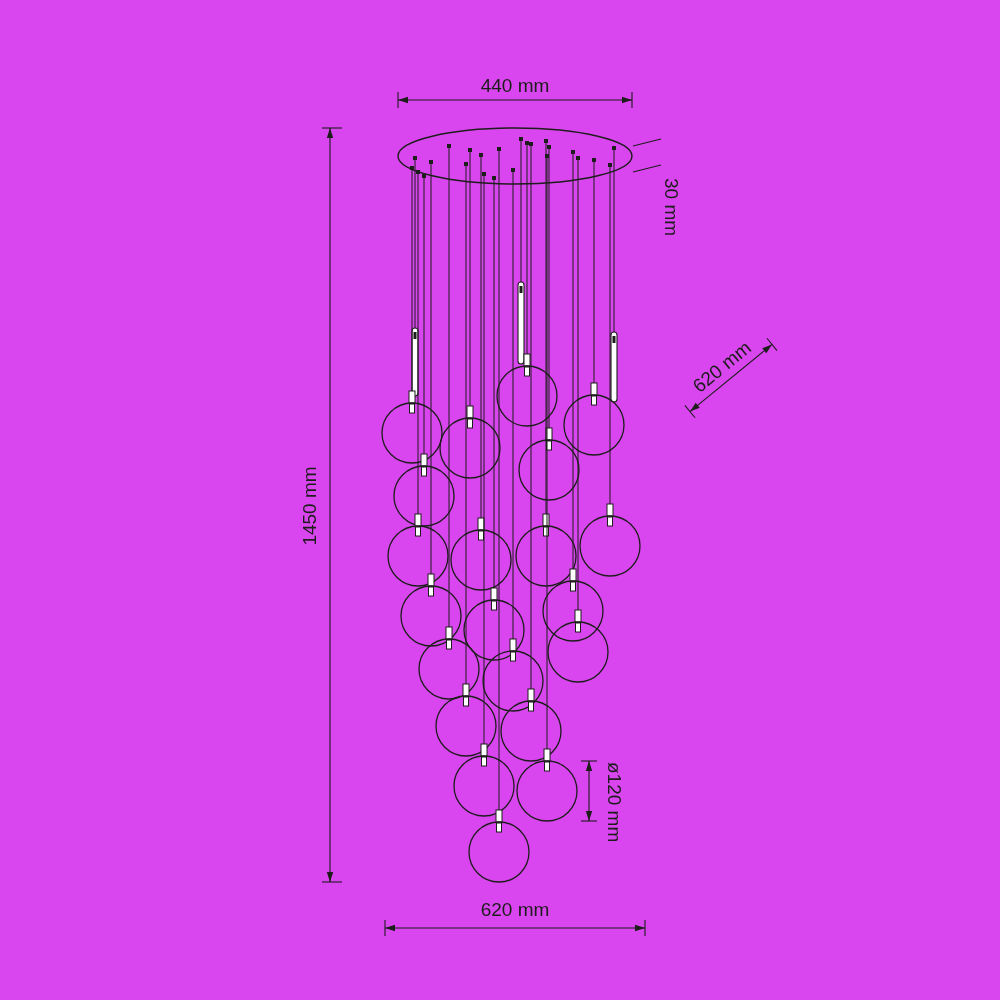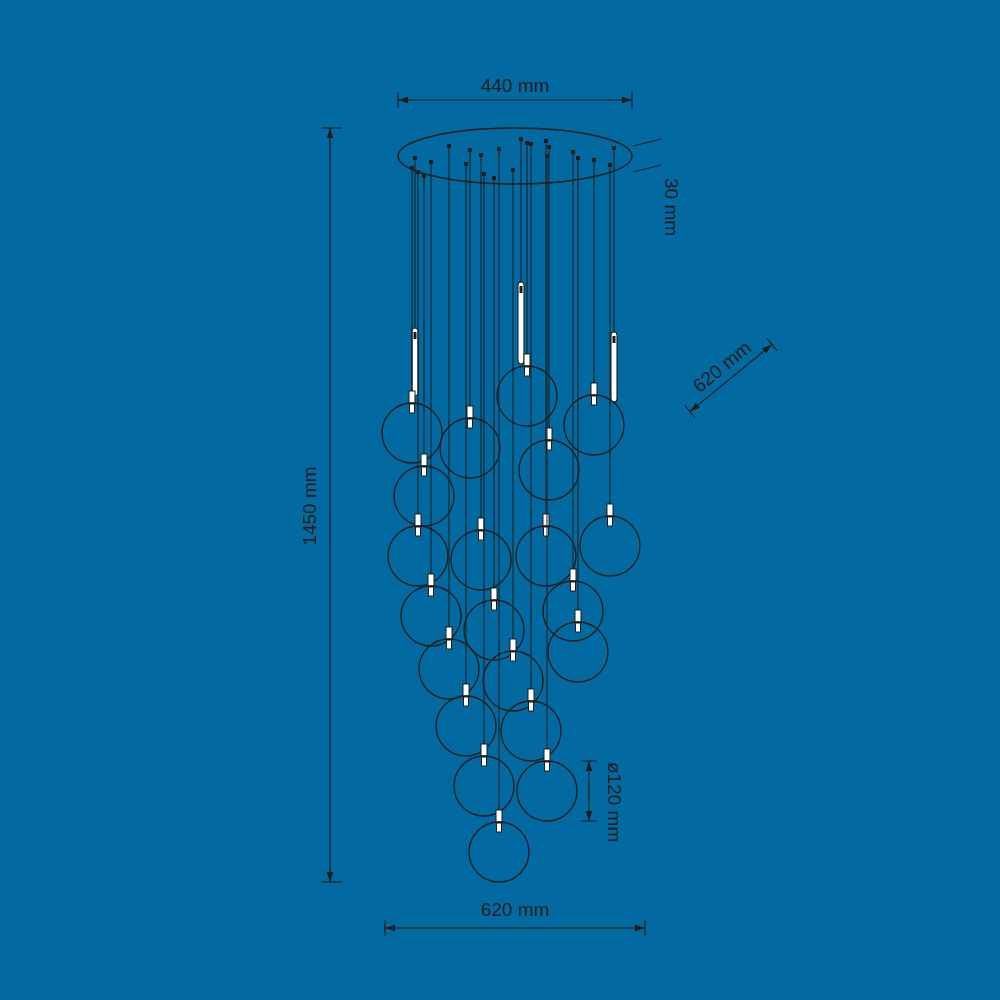--- a/index.html
+++ b/index.html
@@ -1,16 +1,16 @@
 <!DOCTYPE html>
 <html><head>
 <meta charset="utf-8">
 <style>
   html,body{margin:0;padding:0;background:#ffffff;}
-  .page{width:1000px;height:1000px;position:relative;background:#0369a1;overflow:hidden;}
+  .page{width:1000px;height:1000px;position:relative;background:#d946ef;overflow:hidden;}
   svg{display:block;}
   .cord{stroke:#1d1d1b;stroke-width:1;fill:none;}
   .conn{fill:#1d1d1b;}
   .socket{fill:#ffffff;stroke:#1d1d1b;stroke-width:1;}
   .globe{fill:none;stroke:#1d1d1b;stroke-width:1.3;}
   .tube{fill:#ffffff;stroke:#1d1d1b;stroke-width:1.1;}
   .canopy{fill:none;stroke:#1d1d1b;stroke-width:1.4;}
   .dim-line{stroke:#1d1d1b;stroke-width:1.1;fill:none;}
   .dim-tick{stroke:#1d1d1b;stroke-width:1.1;}
   .dim-arrow{fill:#1d1d1b;stroke:none;}

